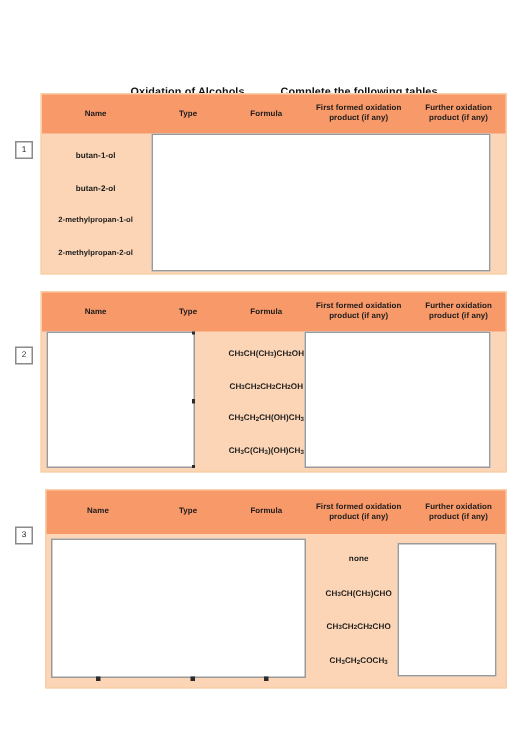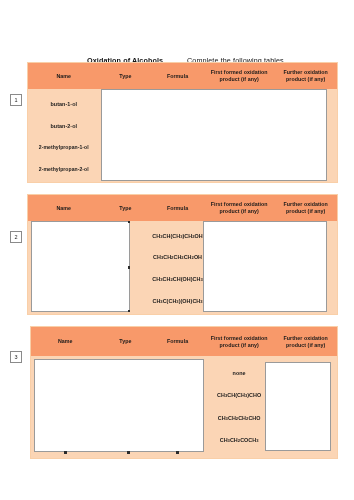--- a/index.html
+++ b/index.html
@@ -37,21 +37,21 @@
     font-size: 7.2px;
     font-weight: bold;
     color: #111111;
     letter-spacing: 0.1px;
     white-space: nowrap;
   }
   .title-sub {
     position: absolute;
     left: 187px; top: 0;
     font-size: 7.2px;
-    font-weight: normal;
+    font-weight: bold;
     color: #111111;
     letter-spacing: 0.1px;
     white-space: nowrap;
   }
 
   
   .tbl {
     position: absolute;
     background: #fbd5b5;
     border: 1px solid #f9cfa8;

